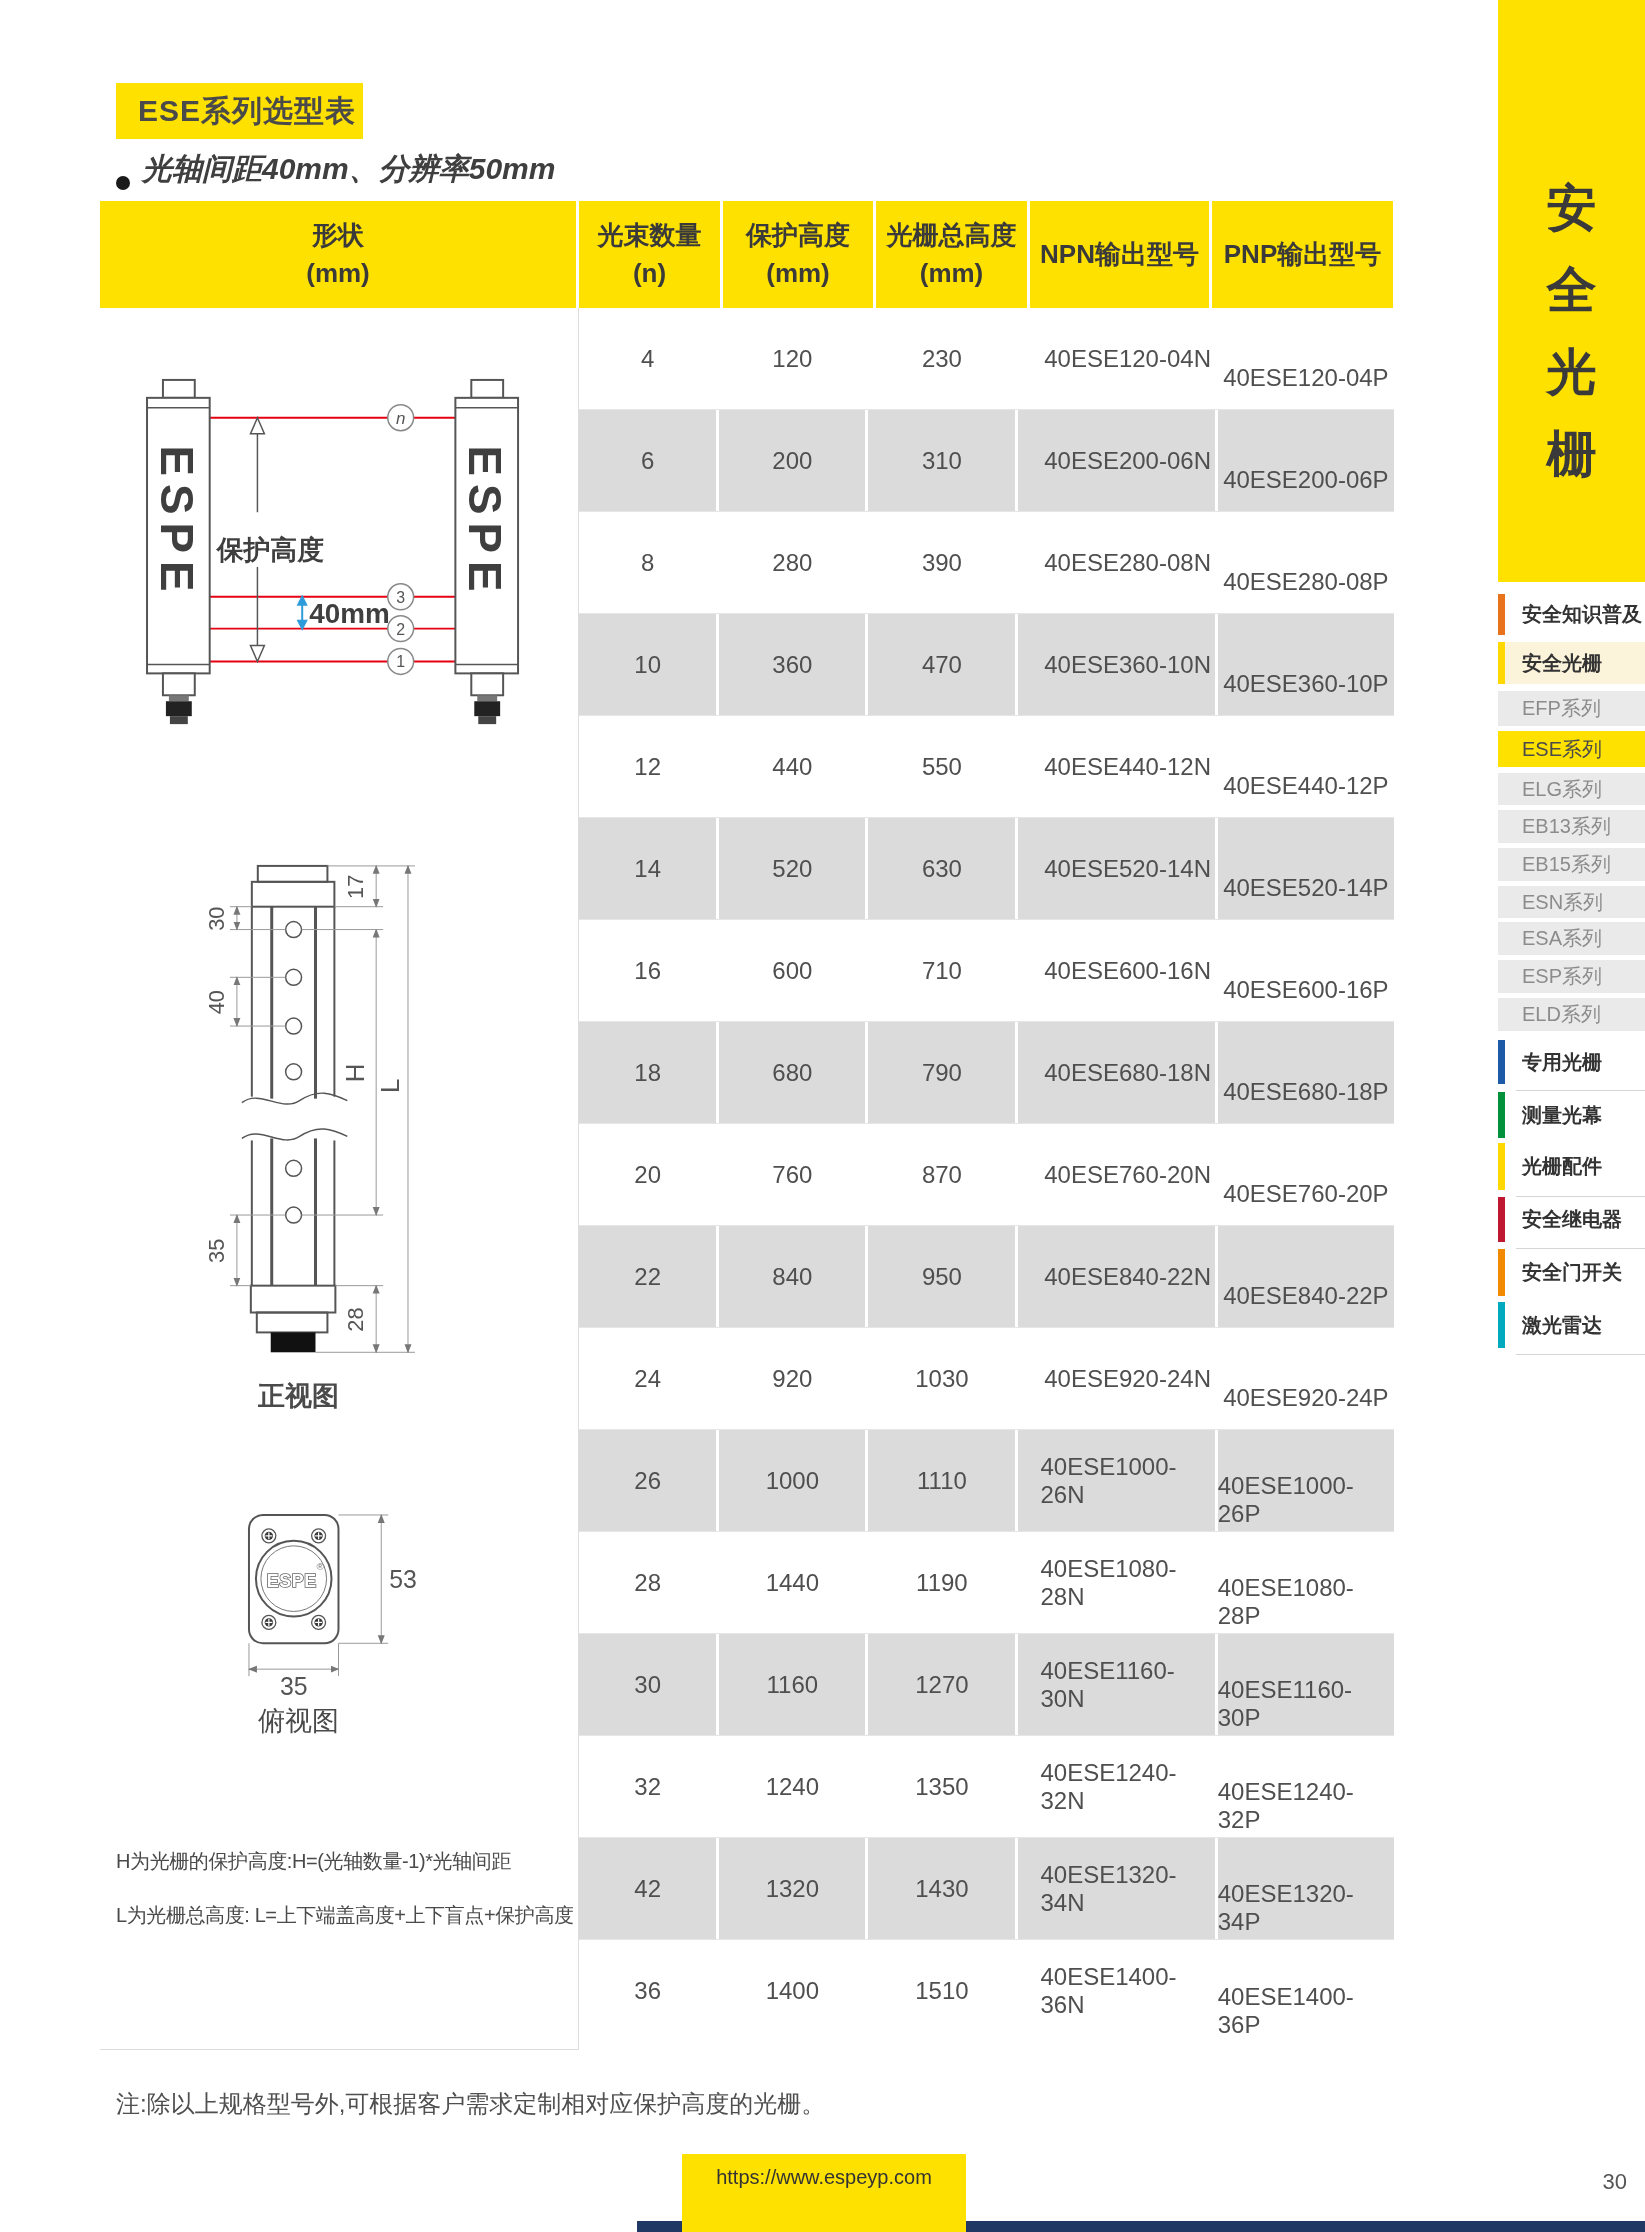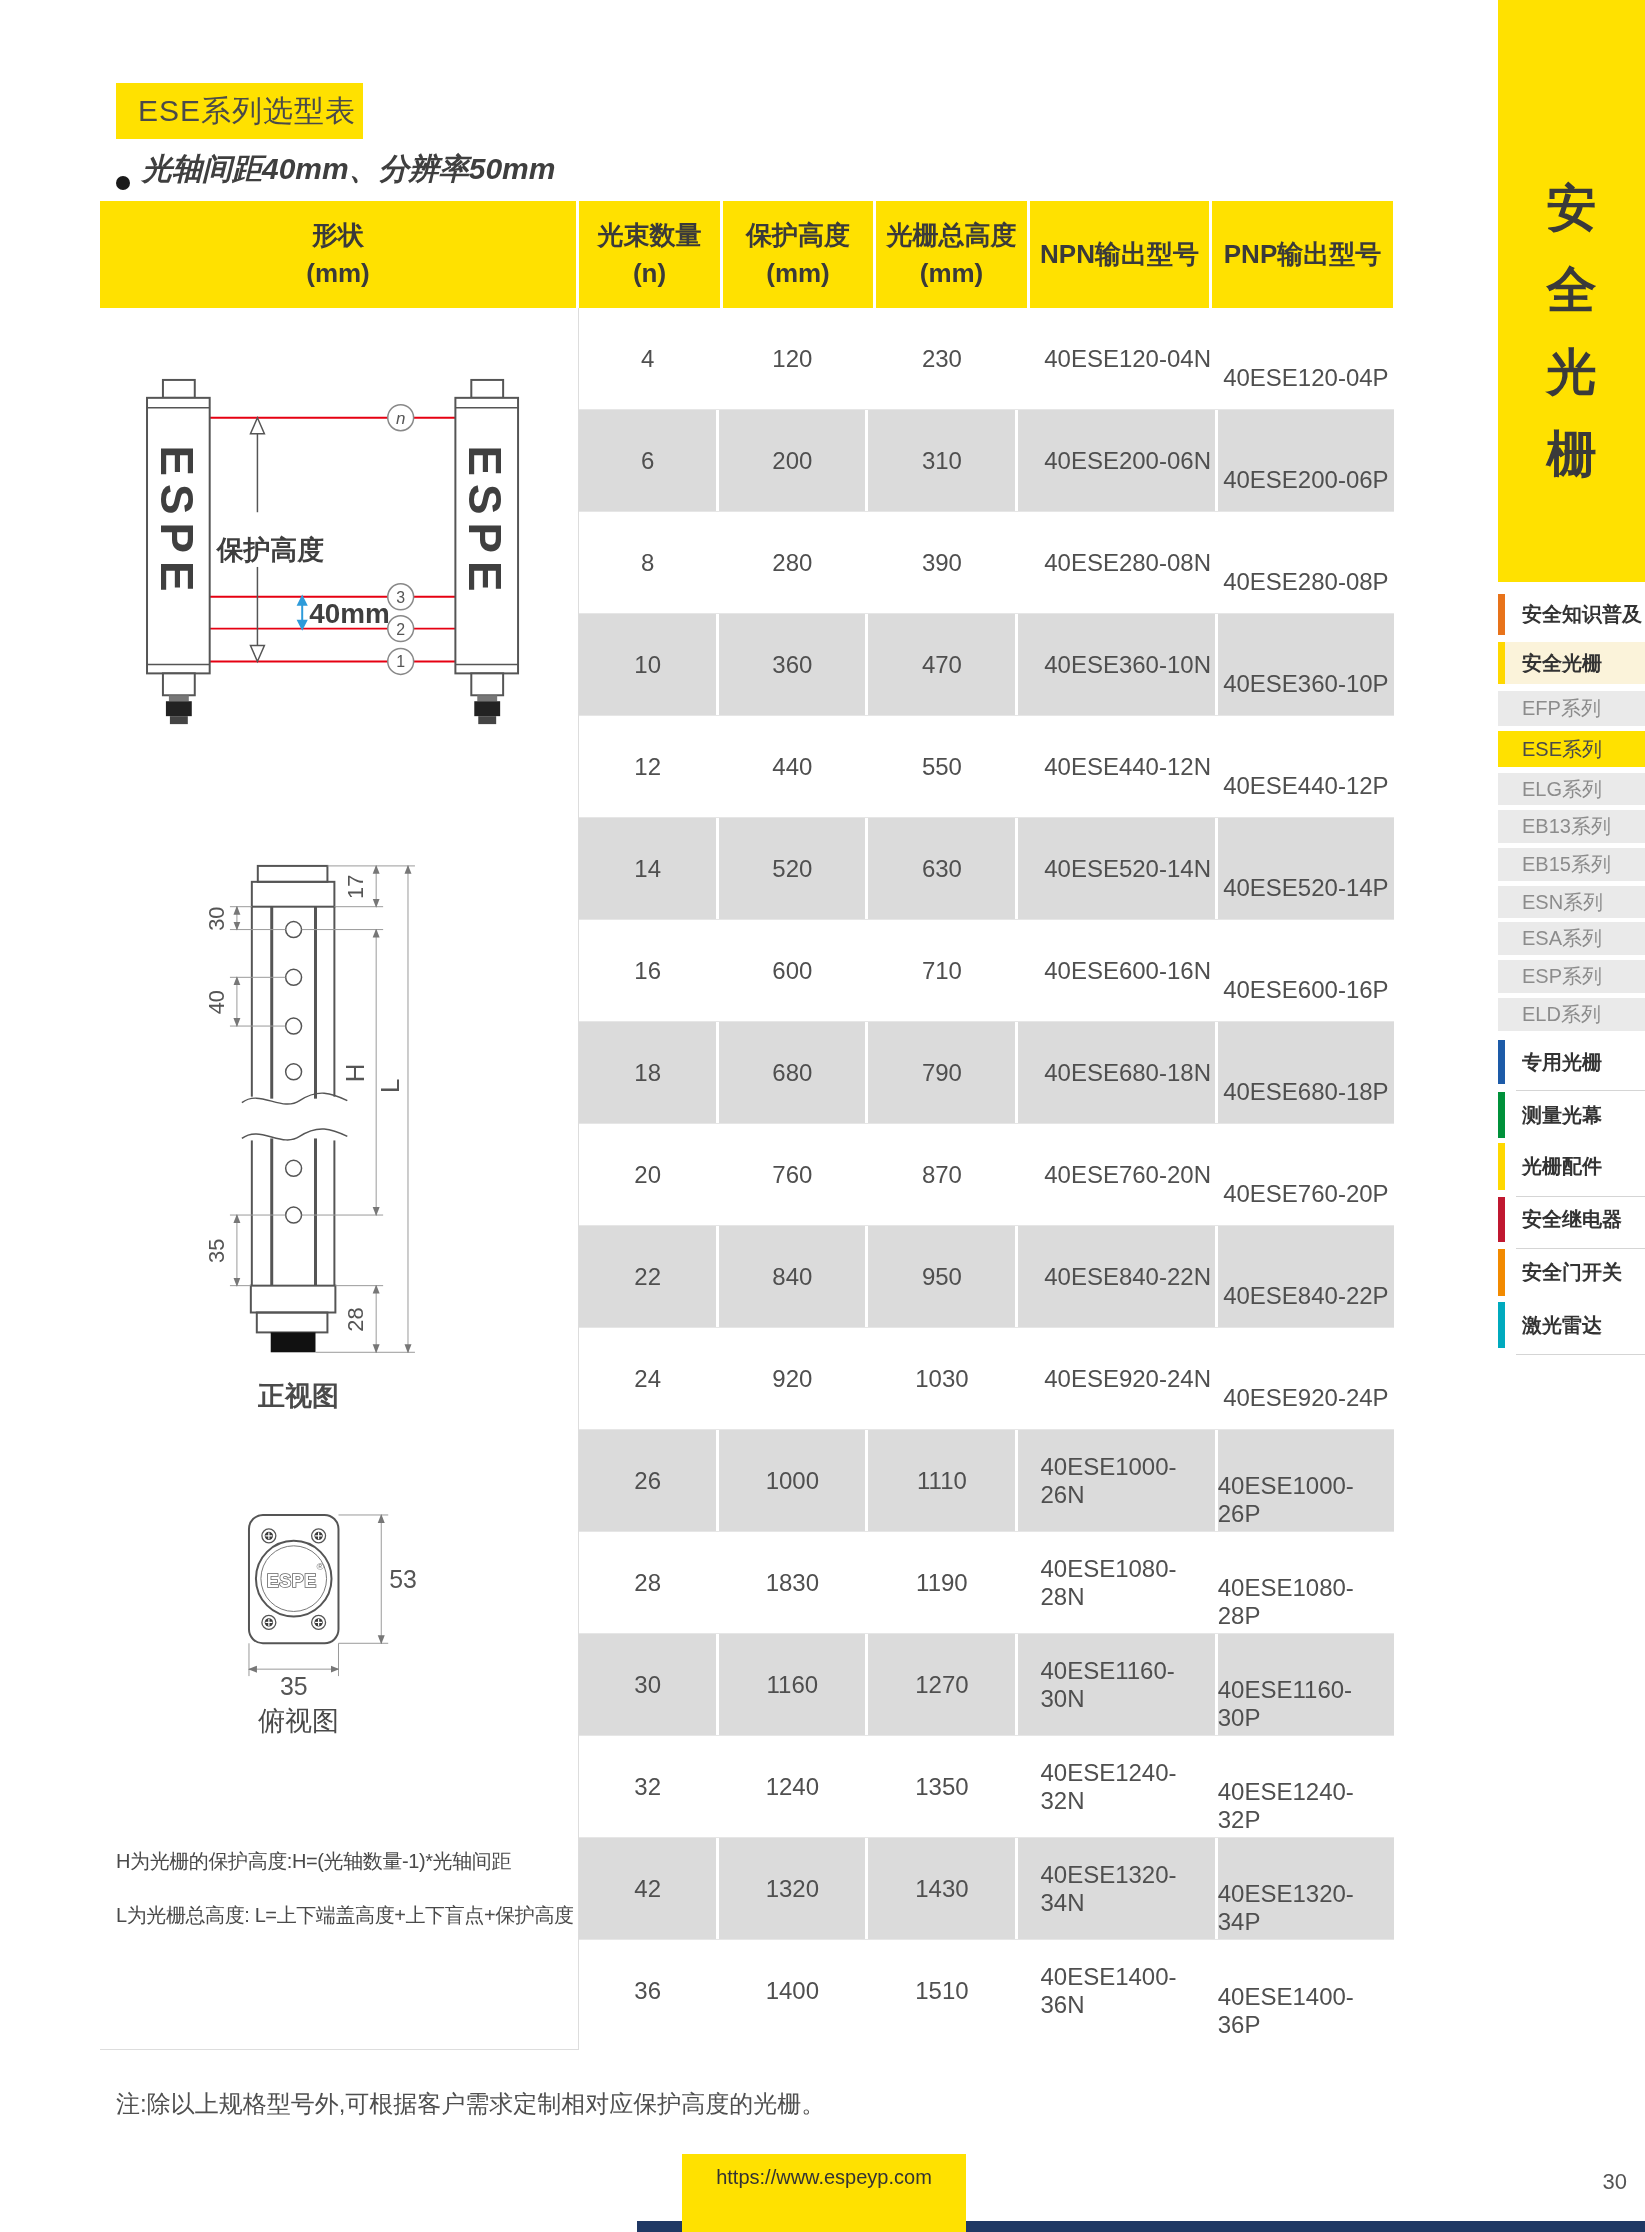--- a/index.html
+++ b/index.html
@@ -2,21 +2,21 @@
 <html><head>
 <meta charset="utf-8">
 <style>
   * { margin:0; padding:0; box-sizing:border-box; }
   body { background:#fff; font-family:"Liberation Sans", sans-serif; }
   .page { position:relative; width:1646px; height:2233px; background:#fff; overflow:hidden; }
 
   
   .title-badge { position:absolute; left:116px; top:83px; width:247px; height:56px;
     background:#FFE100; display:flex; align-items:center; padding-left:22px;
-    font-size:30px; font-weight:normal; color:#4A4A4A; letter-spacing:1px; }
+    font-size:30px; font-weight:bold; color:#4A4A4A; letter-spacing:1px; }
   .subtitle { position:absolute; left:116px; top:149px; display:flex; align-items:flex-end;
     font-size:30px; font-weight:bold; color:#3F3F3F;font-style:italic; }
   .subtitle .dot { width:14px; height:14px; border-radius:50%; background:#1a1a1a; margin-right:12px; }
 
   
   .sel-table { position:absolute; left:100px; top:201px; width:1294px; }
   .t-header { display:flex; height:107px; }
   .h-cell { background:#FFE100; display:flex; flex-direction:column; justify-content:center;
     align-items:center; font-size:26px; font-weight:bold; color:#3A3A3A; line-height:1.45;
     border-right:3px solid #fff; }
@@ -389,21 +389,21 @@
   </div>
           <div class="t-row even">
     <div class="t-cell cw0">26</div>
     <div class="t-cell cw1">1000</div>
     <div class="t-cell cw2">1110</div>
     <div class="t-cell cw3">40ESE1000-26N</div>
     <div class="t-cell cw4">40ESE1000-26P</div>
   </div>
           <div class="t-row odd">
     <div class="t-cell cw0">28</div>
-    <div class="t-cell cw1">1830</div>
+    <div class="t-cell cw1">1440</div>
     <div class="t-cell cw2">1190</div>
     <div class="t-cell cw3">40ESE1080-28N</div>
     <div class="t-cell cw4">40ESE1080-28P</div>
   </div>
           <div class="t-row even">
     <div class="t-cell cw0">30</div>
     <div class="t-cell cw1">1160</div>
     <div class="t-cell cw2">1270</div>
     <div class="t-cell cw3">40ESE1160-30N</div>
     <div class="t-cell cw4">40ESE1160-30P</div>

